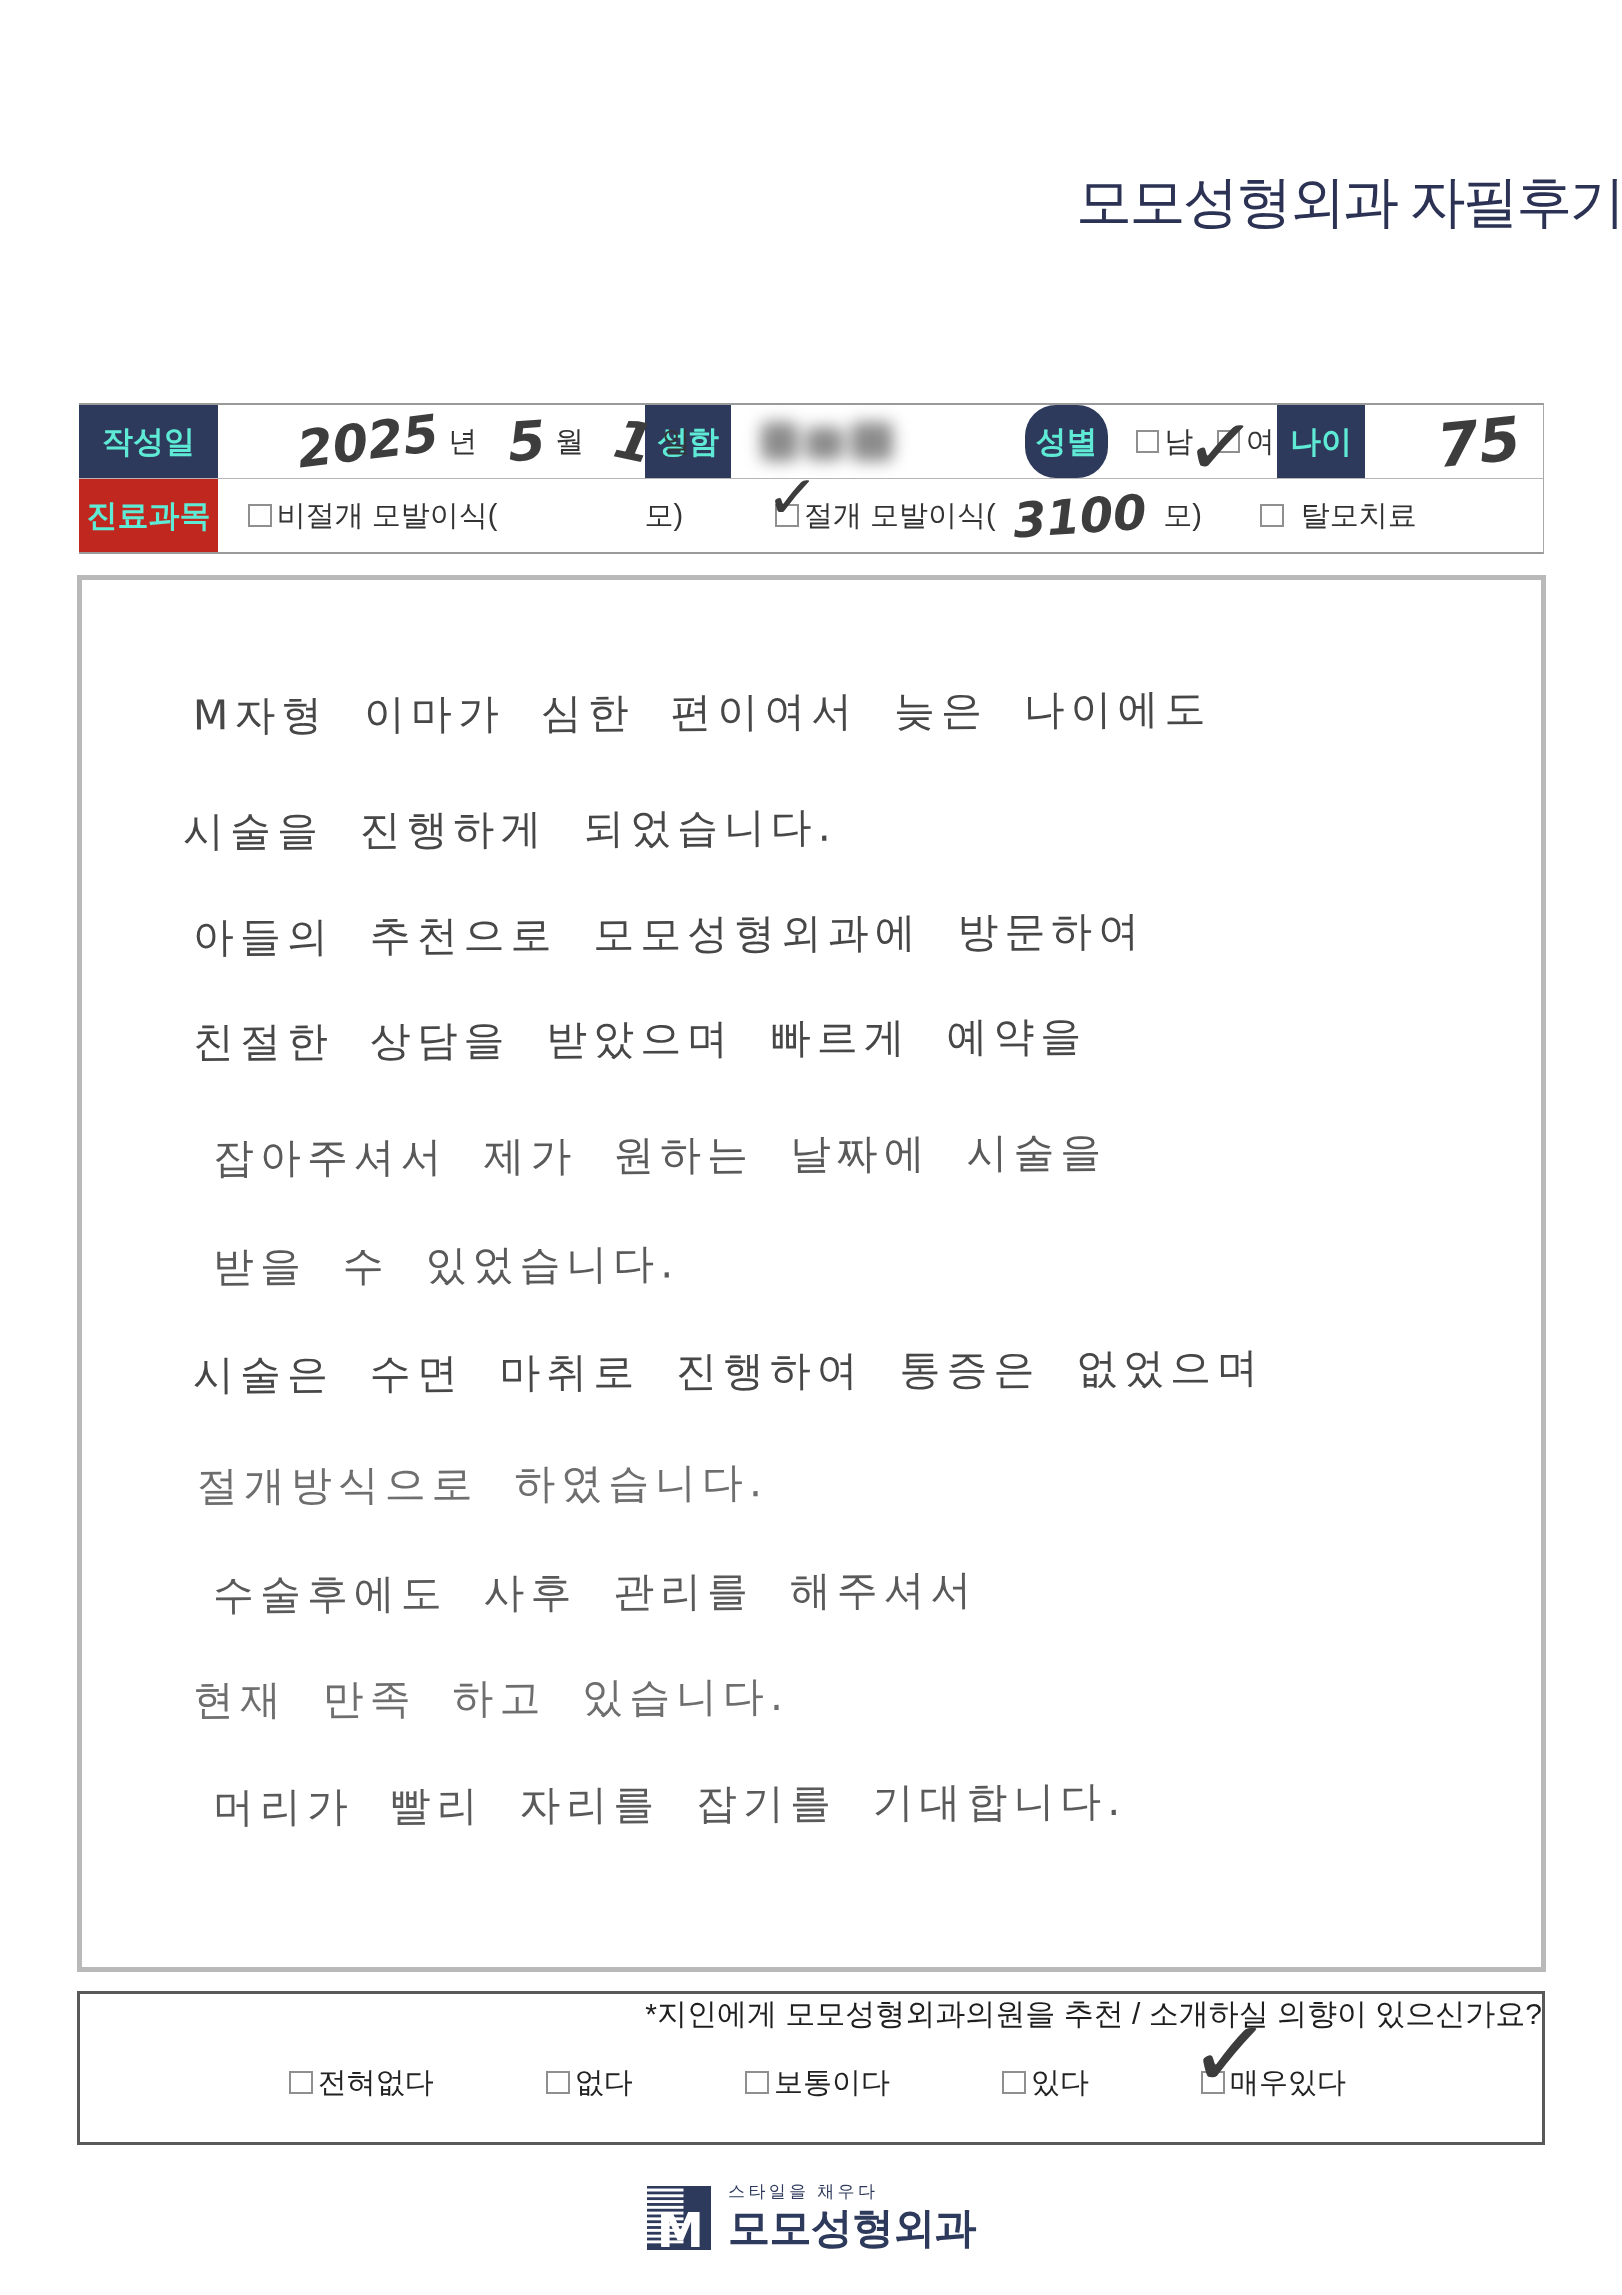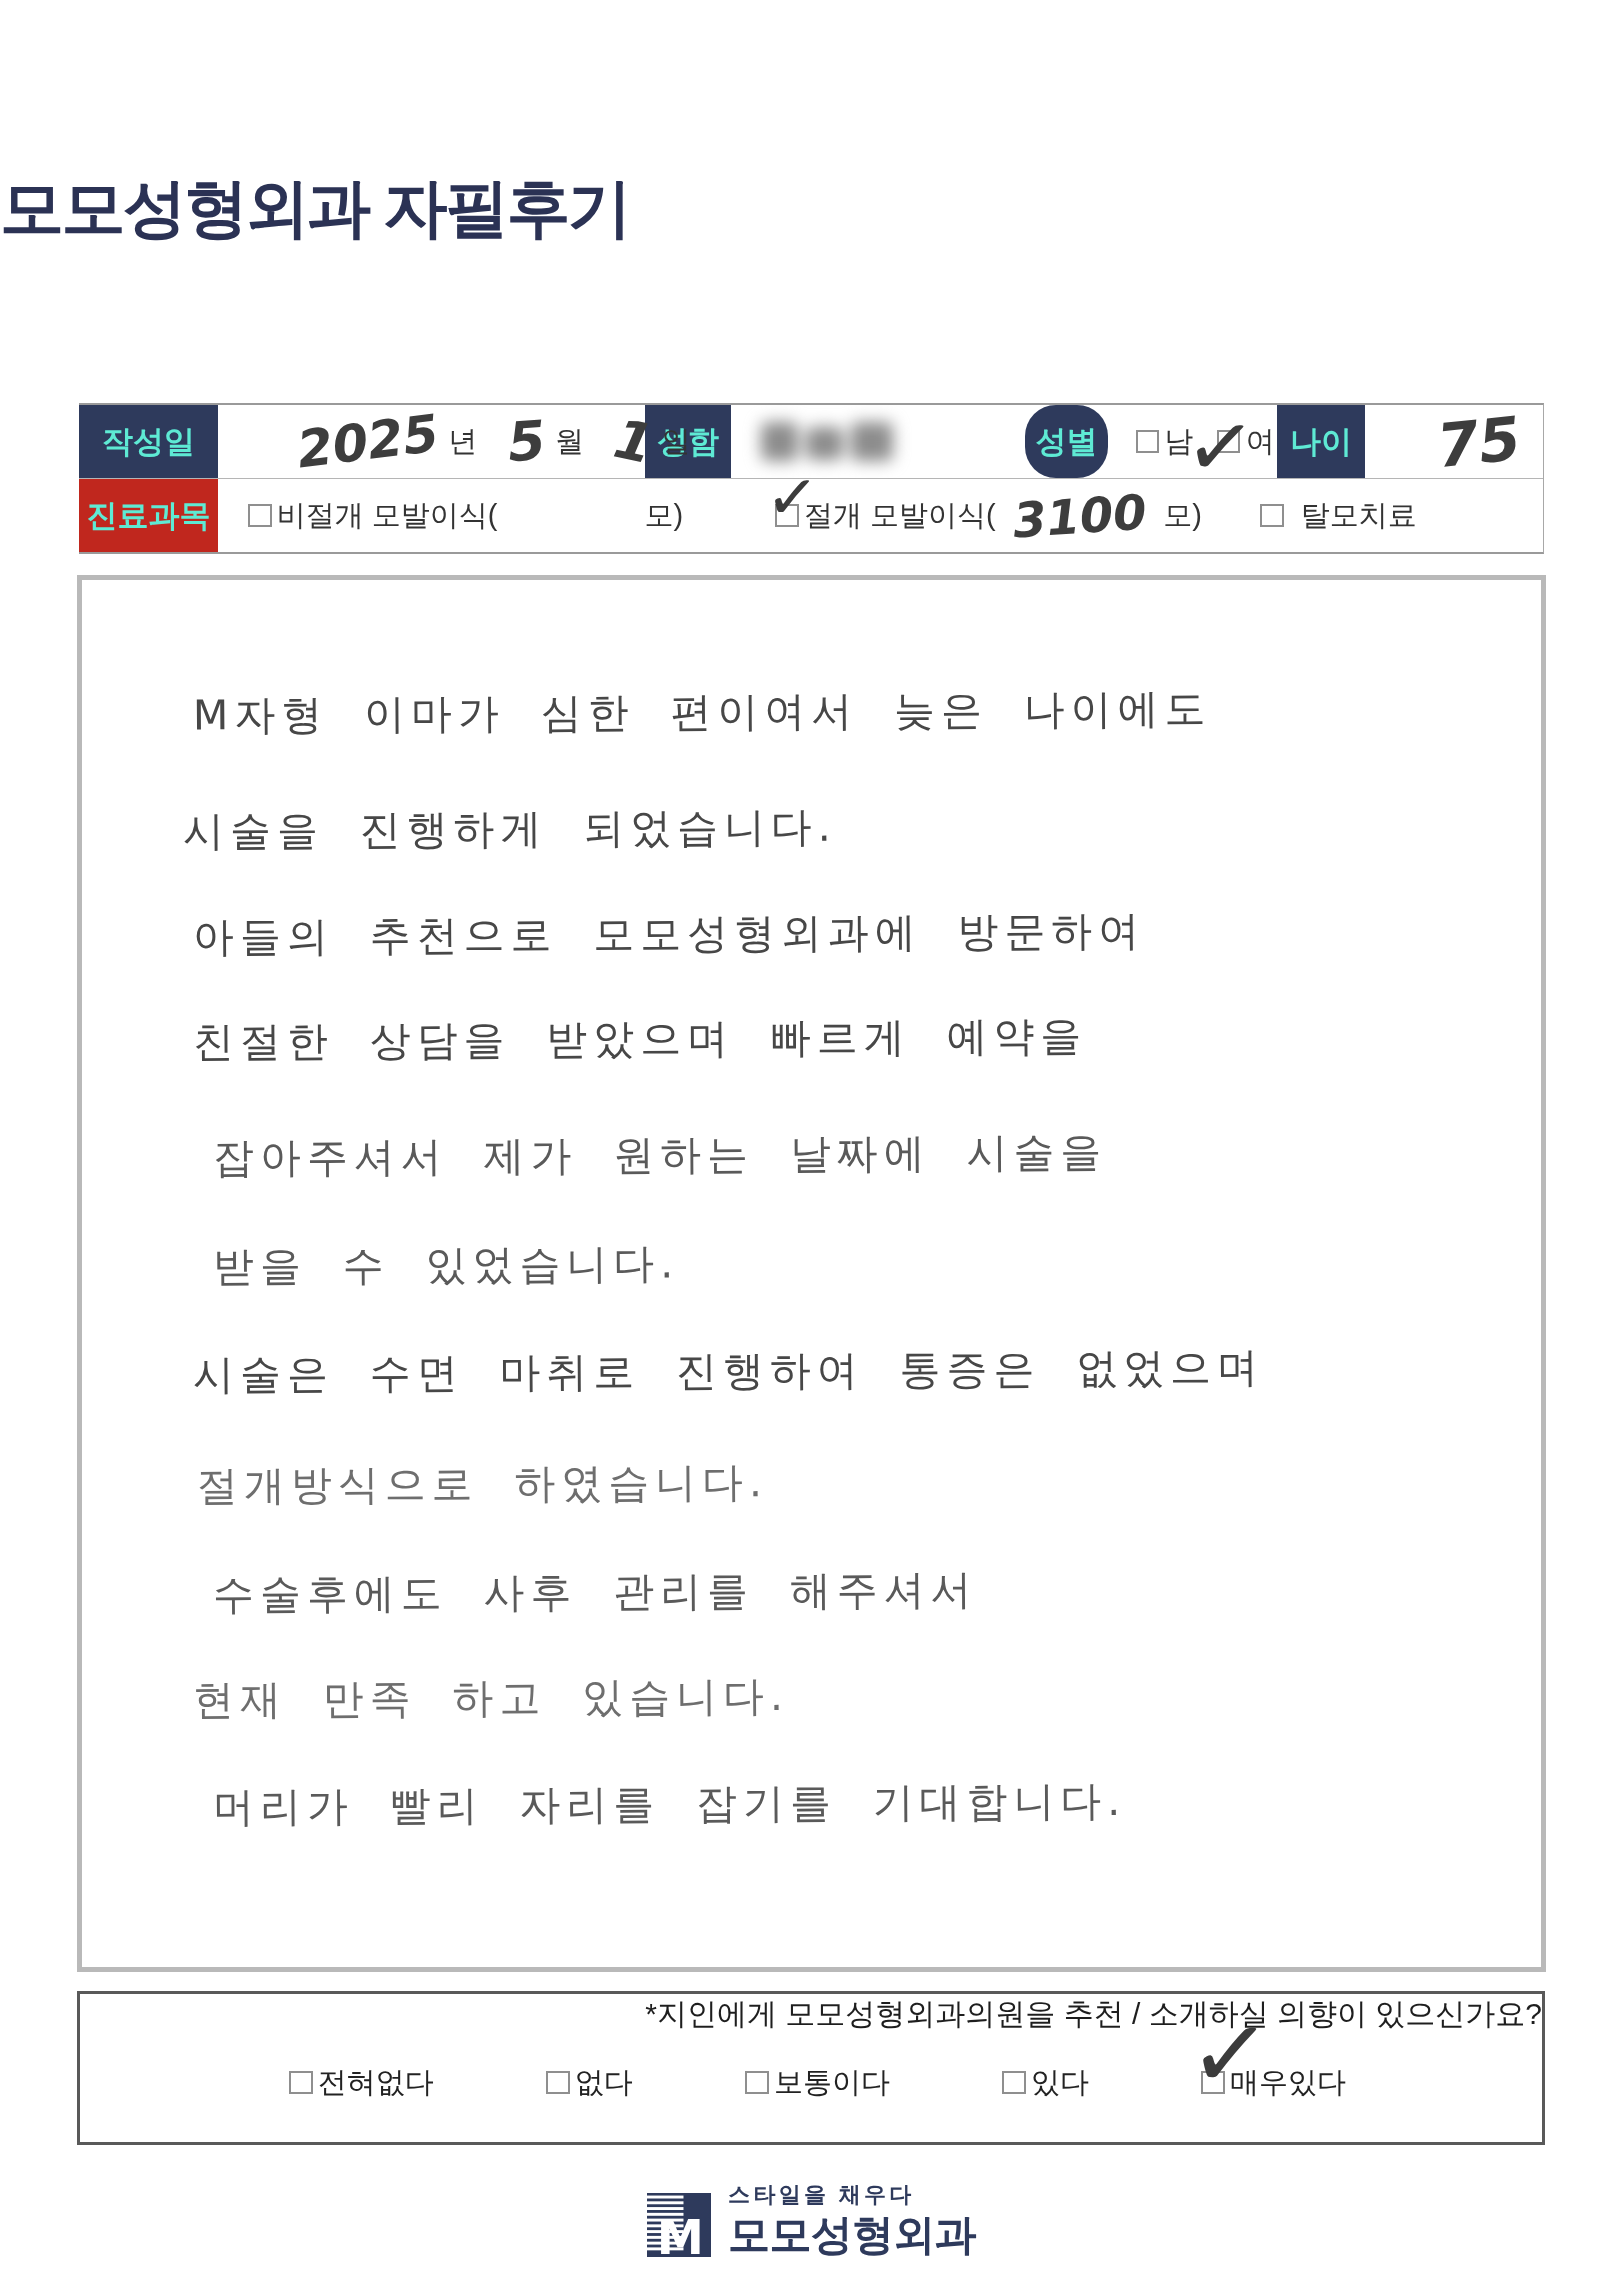--- a/index.html
+++ b/index.html
@@ -6,21 +6,21 @@
   body {
     width:1623px; height:2295px; position:relative;
     font-family:"Liberation Sans","DejaVu Sans",sans-serif;
     color:#222;
   }
   .page { position:absolute; inset:0; overflow:hidden; }
 
   
   .title {
     position:absolute; top:165px; left:0; width:100%;
-    text-align:left; font-size:64px; font-weight:700;
+    text-align:right; font-size:56px; font-weight:400;
     color:#2b3254; letter-spacing:-2.6px;
   }
 
   
   .form-table {
     position:absolute; left:79px; top:403px; width:1464px;
     border-top:2px solid #9a9a9a; border-bottom:2px solid #9a9a9a;
     border-right:1.3px solid #a8a8a8;
   }
   .form-row { display:flex; height:73px; }
@@ -107,21 +107,21 @@
   }
   .rec-opt { display:flex; align-items:center; position:relative; }
 
   
   .footer {
     position:absolute; left:0; top:2180px; width:100%;
     display:flex; justify-content:center; align-items:flex-end; gap:17px;
   }
   .logo-svg { width:64px; height:64px; display:block; }
   .brand-text { display:flex; flex-direction:column; justify-content:flex-end; padding-bottom:1.3px; }
-  .slogan { font-size:22px; color:#2e3a5c; letter-spacing:3.3px; margin-bottom:3.9px; font-weight:700; }
+  .slogan { font-size:17px; color:#2e3a5c; letter-spacing:3.3px; margin-bottom:3.9px; font-weight:400; }
   .brand  { font-size:42px; color:#2e3a5c; font-weight:800; letter-spacing:-0.7px; line-height:1; }
 </style>
 </head>
 <body>
 
 <div class="page">
 
   <div class="title">모모성형외과 자필후기</div>
 
   <div class="form-table">

